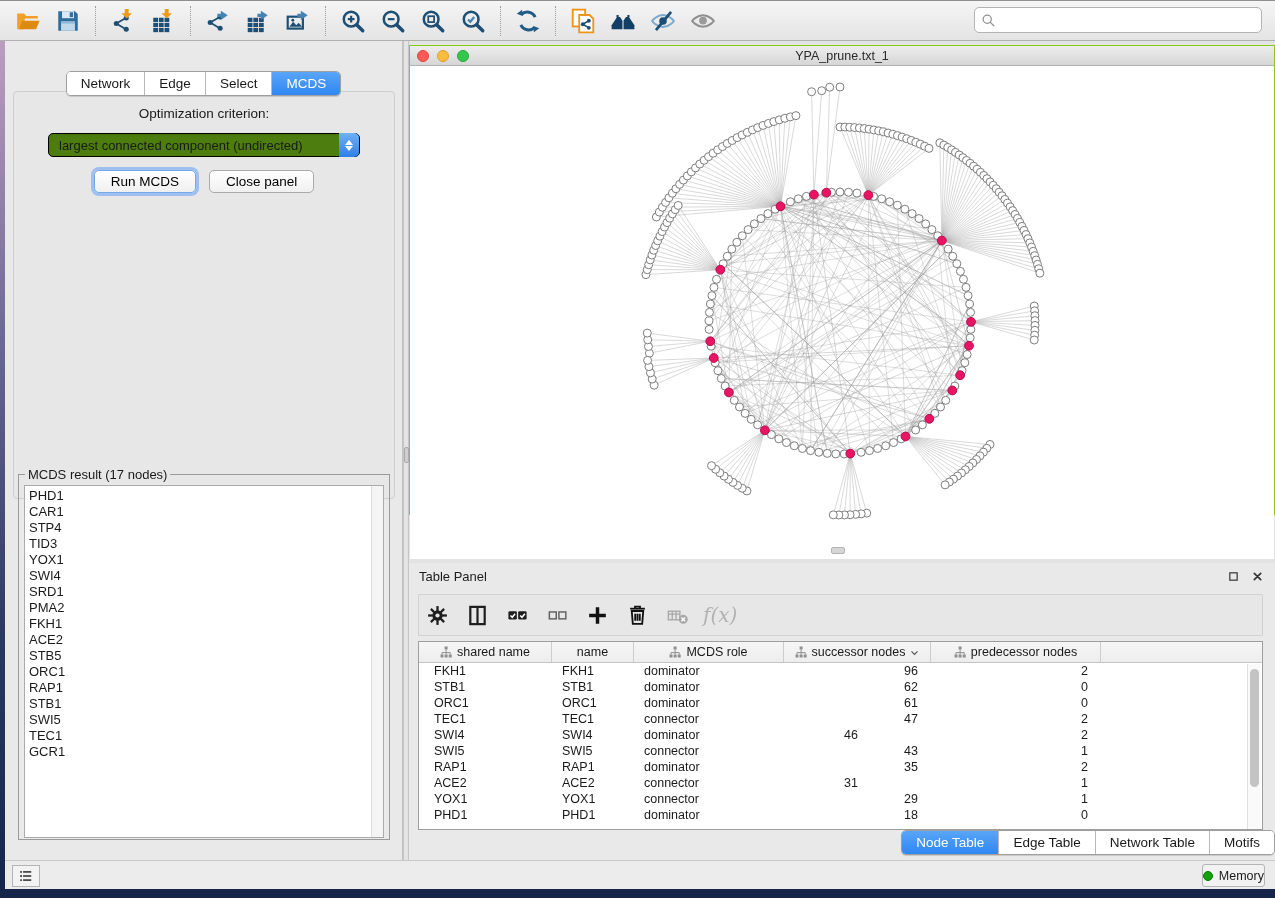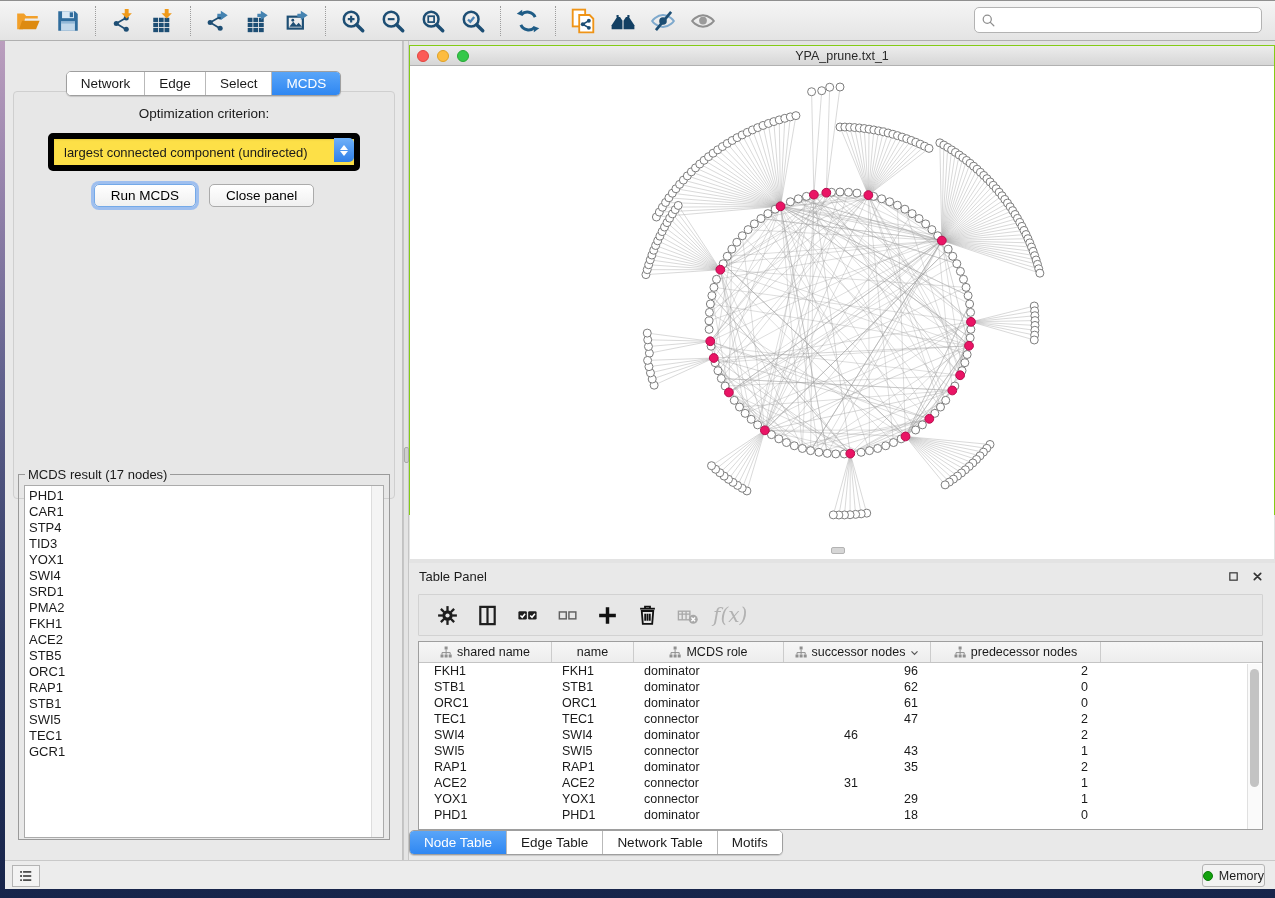--- a/index.html
+++ b/index.html
@@ -26,21 +26,21 @@
   .panel-head .spacer{flex:1}
   .mini-btn{width:16px;height:16px;display:flex;align-items:center;justify-content:center;margin-left:8px}
   .mini-btn svg{width:11px;height:11px}
   #cp-tabs{position:absolute;left:0;top:30px;width:100%;display:flex;justify-content:center;z-index:3}
   .seg-group{display:flex;border:1px solid #9f9f9f;border-radius:5px;overflow:hidden;background:#fff;box-shadow:0 1px 1px rgba(0,0,0,.15)}
   .seg-tab{padding:4px 14px;font-size:13.5px;background:#fff;border-right:1px solid #b9b9b9;cursor:default}
   .seg-tab:last-child{border-right:none}
   .seg-tab.selected{background:linear-gradient(#59a5f8,#2f87f2);color:#fff}
   #cp-inner{position:absolute;left:8px;top:50px;width:382px;height:408px;background:#e7e7e7;border:1px solid #cfcfcf;border-radius:4px}
   #opt-label{text-align:center;margin-top:14px;font-size:13.5px}
-  #opt-select{margin:12px auto 0;width:312px;height:38px;background:#fde047;border:6px solid #000000;border-radius:5px;
+  #opt-select{margin:12px auto 0;width:312px;height:24px;background:#4d7c0f;border:1px solid #000000;border-radius:5px;
     display:flex;align-items:center;position:relative;box-shadow:inset 0 1px 2px rgba(0,0,0,.08)}
   #opt-select .sel-text{padding-left:10px;font-size:13px;white-space:nowrap;overflow:hidden}
   #opt-select .stepper{position:absolute;right:0;top:-1px;width:20px;height:24px;border-radius:0 5px 5px 0;
     background:linear-gradient(#6fb1f9,#2f7fe8);display:flex;flex-direction:column;align-items:center;justify-content:center;gap:1px}
   .tri-up{width:0;height:0;border-left:4px solid transparent;border-right:4px solid transparent;border-bottom:5px solid #fff}
   .tri-down{width:0;height:0;border-left:4px solid transparent;border-right:4px solid transparent;border-top:5px solid #fff}
   #cp-buttons{display:flex;justify-content:center;gap:13px;margin-top:13px}
   .push-btn{height:23px;padding:0 16px;background:linear-gradient(#ffffff,#f0f0f0);border:1px solid #ababab;border-radius:5px;
     font-size:13.5px;font-family:inherit;cursor:default}
   .push-btn.focused{box-shadow:0 0 0 3px rgba(110,165,245,.6);border-color:#74a9e8}
@@ -60,34 +60,34 @@
     display:flex;align-items:center;position:relative}
   .traffic{width:12px;height:12px;border-radius:50%;margin-left:8px}
   .traffic.red{background:#fc5b57;border:1px solid #e2453f;margin-left:7px}
   .traffic.yellow{background:#fdbc40;border:1px solid #dfa124}
   .traffic.green{background:#34c84a;border:1px solid #27a835}
   #net-title{position:absolute;left:0;right:0;text-align:center;font-size:12.5px;color:#2a2a2a}
   #net-canvas{width:864px;height:493px;display:block;background:#fff}
   
   #table-panel{position:absolute;left:409px;top:563px;width:866px;height:297px;background:#e9e9e9}
   #tp-toolbar{position:absolute;left:9px;top:31px;width:845px;height:42px;background:#e7e7e7;border:1px solid #d2d2d2;border-radius:1px;
-    display:flex;align-items:center;padding-left:10px;gap:4px}
+    display:flex;align-items:center;padding-left:0;gap:4px}
   .tp-btn{width:36px;height:34px;display:flex;align-items:center;justify-content:center}
   .tp-btn svg{width:23px;height:23px}
   .fx-label{font-size:20px;color:#b2b2b2;font-family:"DejaVu Serif","Liberation Serif",serif;font-style:italic;margin-left:4px}
   #tp-table{position:absolute;left:9px;top:78px;width:845px;height:189px;background:#fff;border:1px solid #9e9e9e}
   #tp-header{display:flex;height:21px;background:linear-gradient(#f6f6f6,#ededed);border-bottom:1px solid #c4c4c4;font-size:12.5px}
   .th{display:flex;align-items:center;justify-content:center;gap:5px;border-right:1px solid #cccccc;height:100%;overflow:hidden}
   .th svg.colicon{width:12px;height:12px}
   .th .sortchev{width:9px;height:9px}
   #tp-body .tr{display:flex;height:16px;font-size:12.5px;align-items:center}
   #tp-body .td{overflow:hidden;white-space:nowrap}
   #tp-scroll{position:absolute;right:1px;top:22px;width:14px;height:165px;background:#fafafa;border-left:1px solid #e0e0e0}
   #tp-scroll .thumb{position:absolute;left:2px;top:5px;width:9px;height:118px;background:#c3c3c3;border-radius:5px}
-  #tp-tabs{position:absolute;left:0;width:100%;bottom:5px;display:flex;justify-content:flex-start}
+  #tp-tabs{position:absolute;left:0;width:100%;bottom:5px;display:flex;justify-content:flex-end}
   
   #status-bar{position:absolute;left:5px;top:860px;width:1270px;height:29px;background:#ececec;border-top:1px solid #c9c9c9}
   #list-btn{position:absolute;left:7px;top:4px;width:28px;height:22px;background:#f3f3f3;border:1px solid #b4b4b4;
     display:flex;align-items:center;justify-content:center}
   #list-btn svg{width:16px;height:14px}
   #memory-btn{position:absolute;right:10px;top:3px;height:23px;background:#f2f2f2;border:1px solid #b4b4b4;border-radius:3px;
     display:flex;align-items:center;gap:6px;padding:0 0;font-size:12.5px}
   #memory-dot{width:10px;height:10px;border-radius:50%;background:#13a10e;border:1px solid #0c7a0a}
 </style>
 </head>

